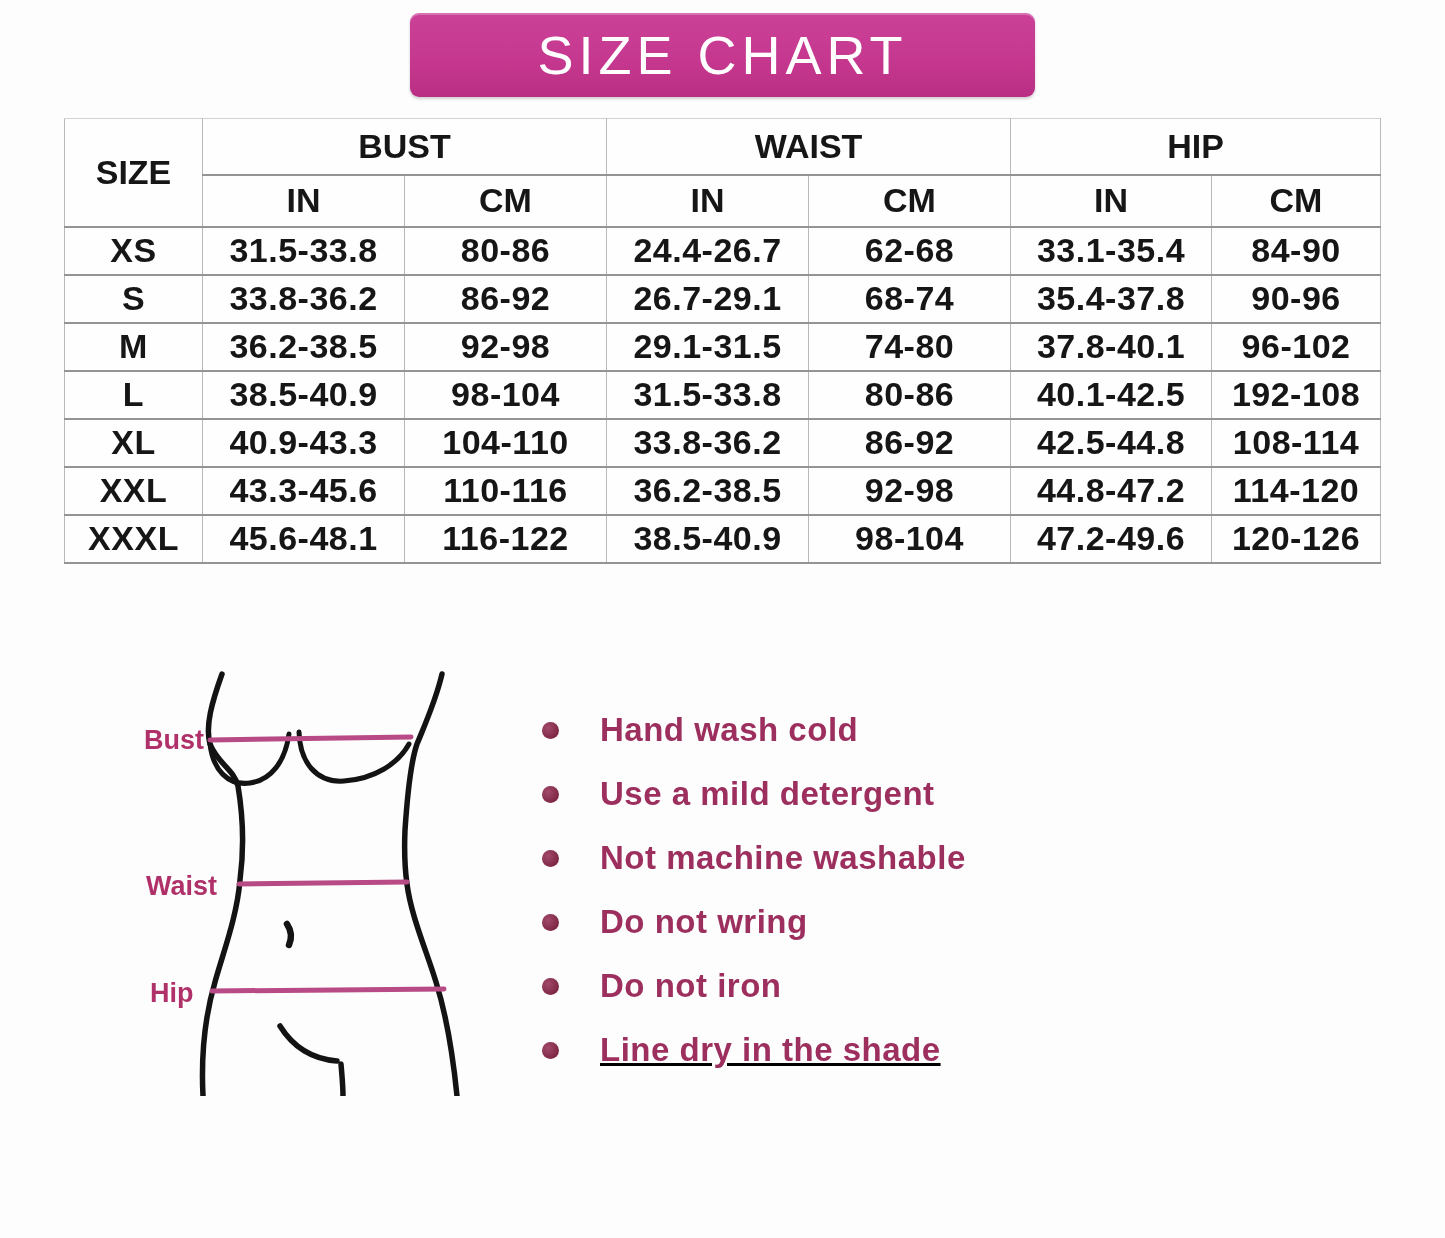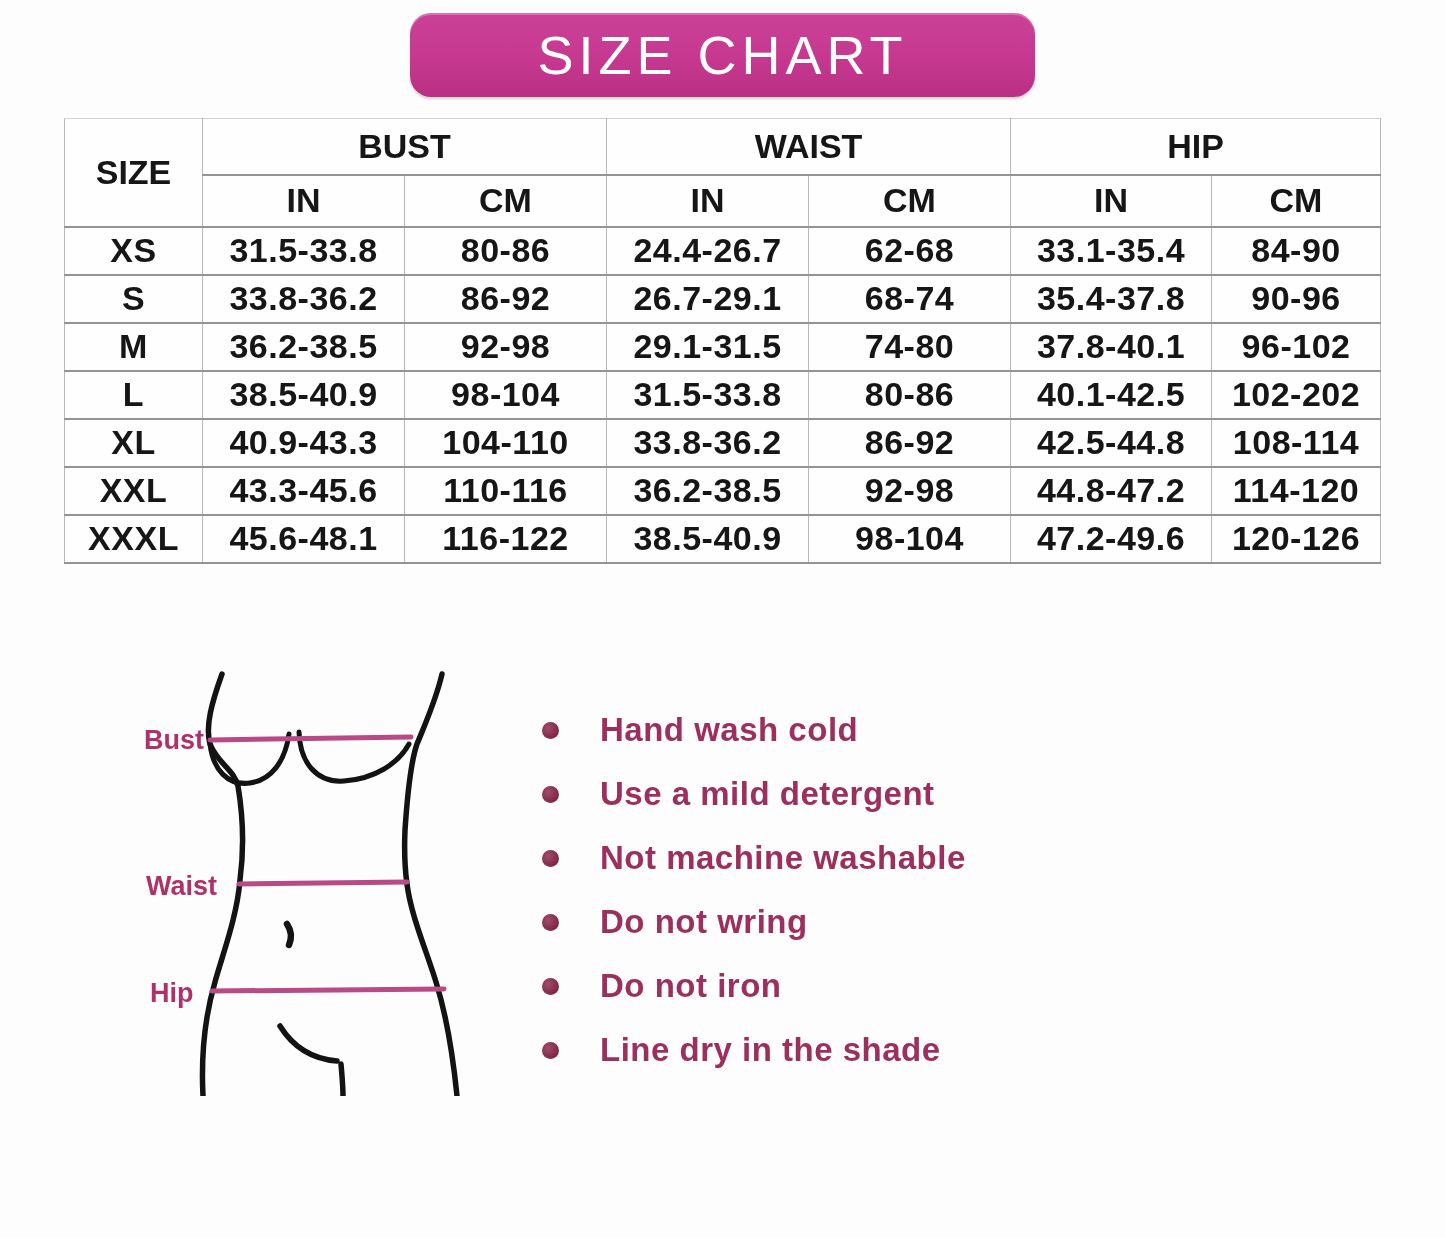--- a/index.html
+++ b/index.html
@@ -9,21 +9,21 @@
     font-family: "Liberation Sans", sans-serif;
     overflow: hidden;
     position: relative;
   }
 
   
   .banner {
     width: 625px; height: 84px;
     margin: 13px auto 0 auto;
     background: linear-gradient(180deg, #cb4198 0%, #c6388f 55%, #b92f84 100%);
-    border-radius: 21px;
+    border-radius: 9px;
     display: flex; align-items: center; justify-content: center;
     box-shadow: inset 0 2px 0 rgba(255,255,255,0.25), 0 2px 3px rgba(0,0,0,0.18);
   }
   .banner-text {
     color: #ffffff;
     font-size: 54px;
     letter-spacing: 5px;
     font-weight: 400;
   }
 
@@ -67,21 +67,21 @@
     list-style: none;
     margin-left: 22px;
     padding-top: 52px;
   }
   .care li {
     display: flex;
     align-items: center;
     height: 41px;
     margin-bottom: 23px;
   }
-  .care li.last { margin-top: 12px; }
+  .care li.last { margin-top: 12px; text-decoration: underline; }
   .care .dot {
     width: 17px; height: 17px;
     border-radius: 50%;
     background: radial-gradient(circle at 35% 35%, #a34a6b, #7e2744 70%);
     margin-right: 41px;
     flex: none;
   }
   .care .txt {
     font-size: 33px;
     font-weight: bold;
@@ -150,21 +150,21 @@
       <td>37.8-40.1</td>
       <td>96-102</td>
     </tr>
     <tr>
       <th>L</th>
       <td>38.5-40.9</td>
       <td>98-104</td>
       <td>31.5-33.8</td>
       <td>80-86</td>
       <td>40.1-42.5</td>
-      <td>102-202</td>
+      <td>192-108</td>
     </tr>
     <tr>
       <th>XL</th>
       <td>40.9-43.3</td>
       <td>104-110</td>
       <td>33.8-36.2</td>
       <td>86-92</td>
       <td>42.5-44.8</td>
       <td>108-114</td>
     </tr>

